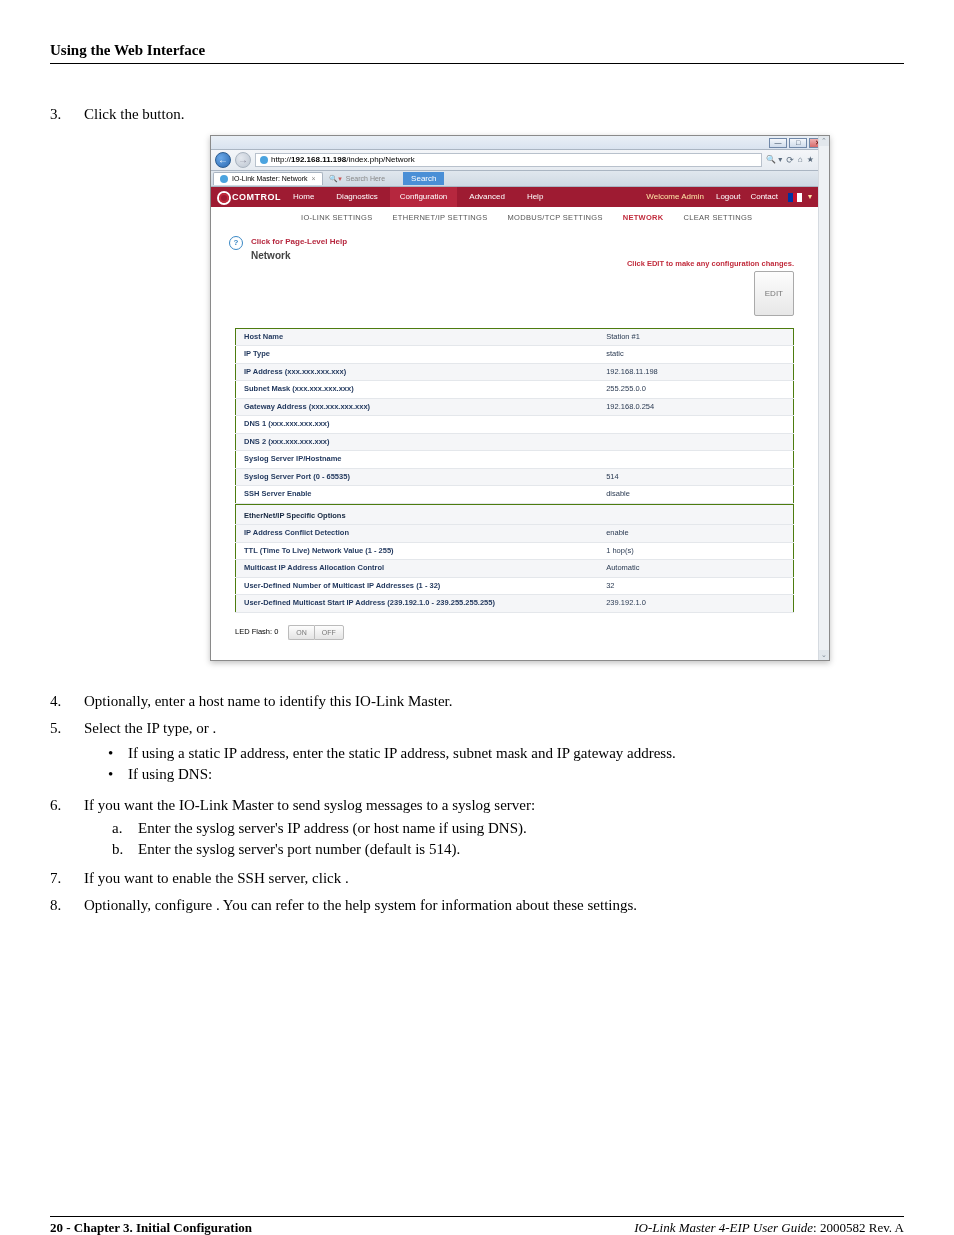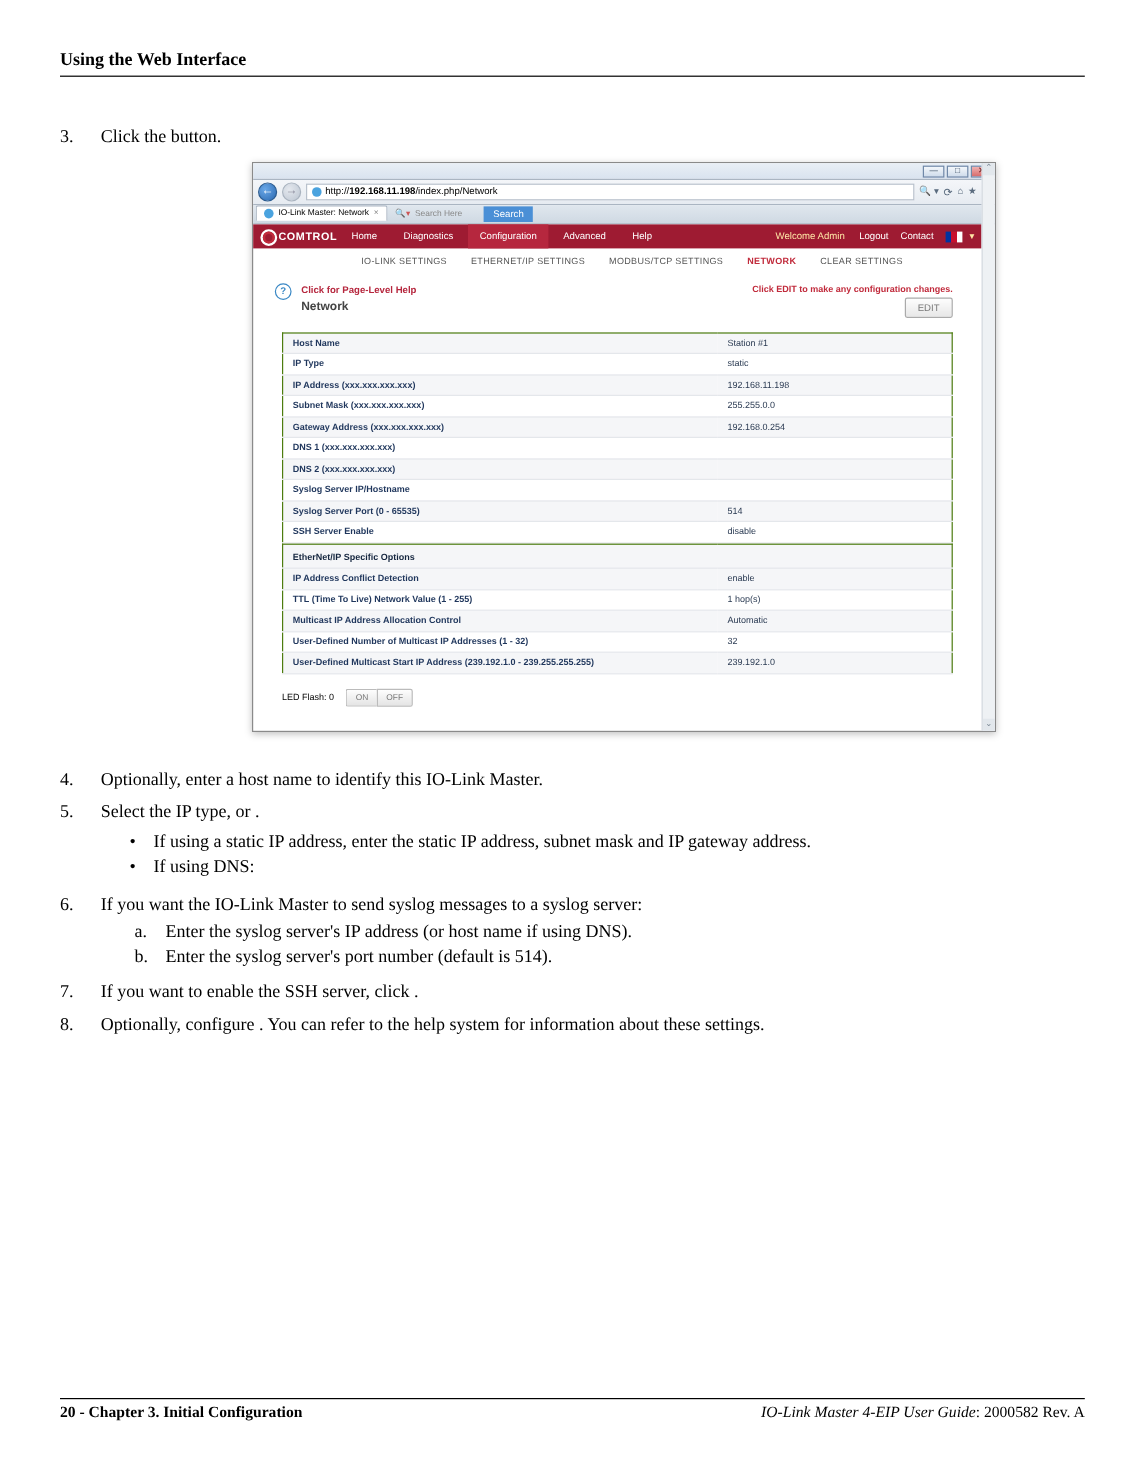--- a/index.html
+++ b/index.html
@@ -66,21 +66,21 @@
     color:#889; border-color:#a9b3bf;
   }
   .url-field {
     flex:1; background:#fff; border:1px solid #b8c1cc; height:14px;
     padding: 0 4px; line-height:12px; display:flex; align-items:center; gap:3px;
   }
   .ie-icon { width:8px;height:8px; background:#4aa3df; border-radius:50%; display:inline-block; }
   .addr-right { display:flex; align-items:center; gap:4px; color:#5a6b7e; }
   .refresh-icon { font-size:9px; }
   .tabbar {
-    display:flex; align-items:flex-start;
+    display:flex; align-items:center;
     background: linear-gradient(#e0e7ee,#cfd9e3);
     border-bottom: 1px solid #aab5c2;
     padding-left: 2px;
     height: 16px;
   }
   .tab {
     background:#fff; border:1px solid #aab5c2; border-bottom:none;
     padding: 1px 6px; font-size:7px; height:13px; display:flex; align-items:center; gap:4px;
     border-radius: 2px 2px 0 0; margin-right:1px;
   }
@@ -123,23 +123,23 @@
     width:14px;height:14px; border-radius:50%; border:1.5px solid #3a88c5;
     color:#3a88c5; font-weight:bold; display:flex; align-items:center; justify-content:center;
     font-size:8px;
   }
   .help-text { flex:1; }
   .red-text { color:#b6273e; font-weight:bold; }
   .net-heading { color:#444; font-weight:bold; font-size:10px; margin-top:2px; }
   .edit-block { text-align:right; }
   .edit-btn {
     display:inline-block; border:1px solid #aaa; background:linear-gradient(#fdfdfd,#e7e7e7);
-    padding:2px 10px; font-size:8px; color:#777; border-radius:2px;
-  }
-  .edit-note { color:#c12b3c; font-weight:bold; font-size:7.5px; text-align:right; line-height:1.2; margin-bottom:3px; }
+    padding:16px 10px; font-size:8px; color:#777; border-radius:2px;
+  }
+  .edit-note { color:#c12b3c; font-weight:bold; font-size:7.5px; text-align:right; line-height:1.2; margin-bottom:3px;margin-top:23px; }
   .net-table {
     margin: 6px 24px 10px 24px; border:1px solid #4d7c0f; border-collapse:collapse;
     width: calc(100% - 48px); font-size:7.5px;
   }
   .net-table tr { border-bottom:1px solid #e4e7eb; }
   .net-table tr:nth-child(odd) td { background:#f5f6f8; }
   .net-table td { padding: 3px 8px; color:#2a3a52; }
   .net-table td:first-child { width:65%; font-weight:bold; color:#1f365c; }
   .net-table .section-hdr td { font-weight:bold; color:#14253e; padding-top:6px; }
   .led-flash {

